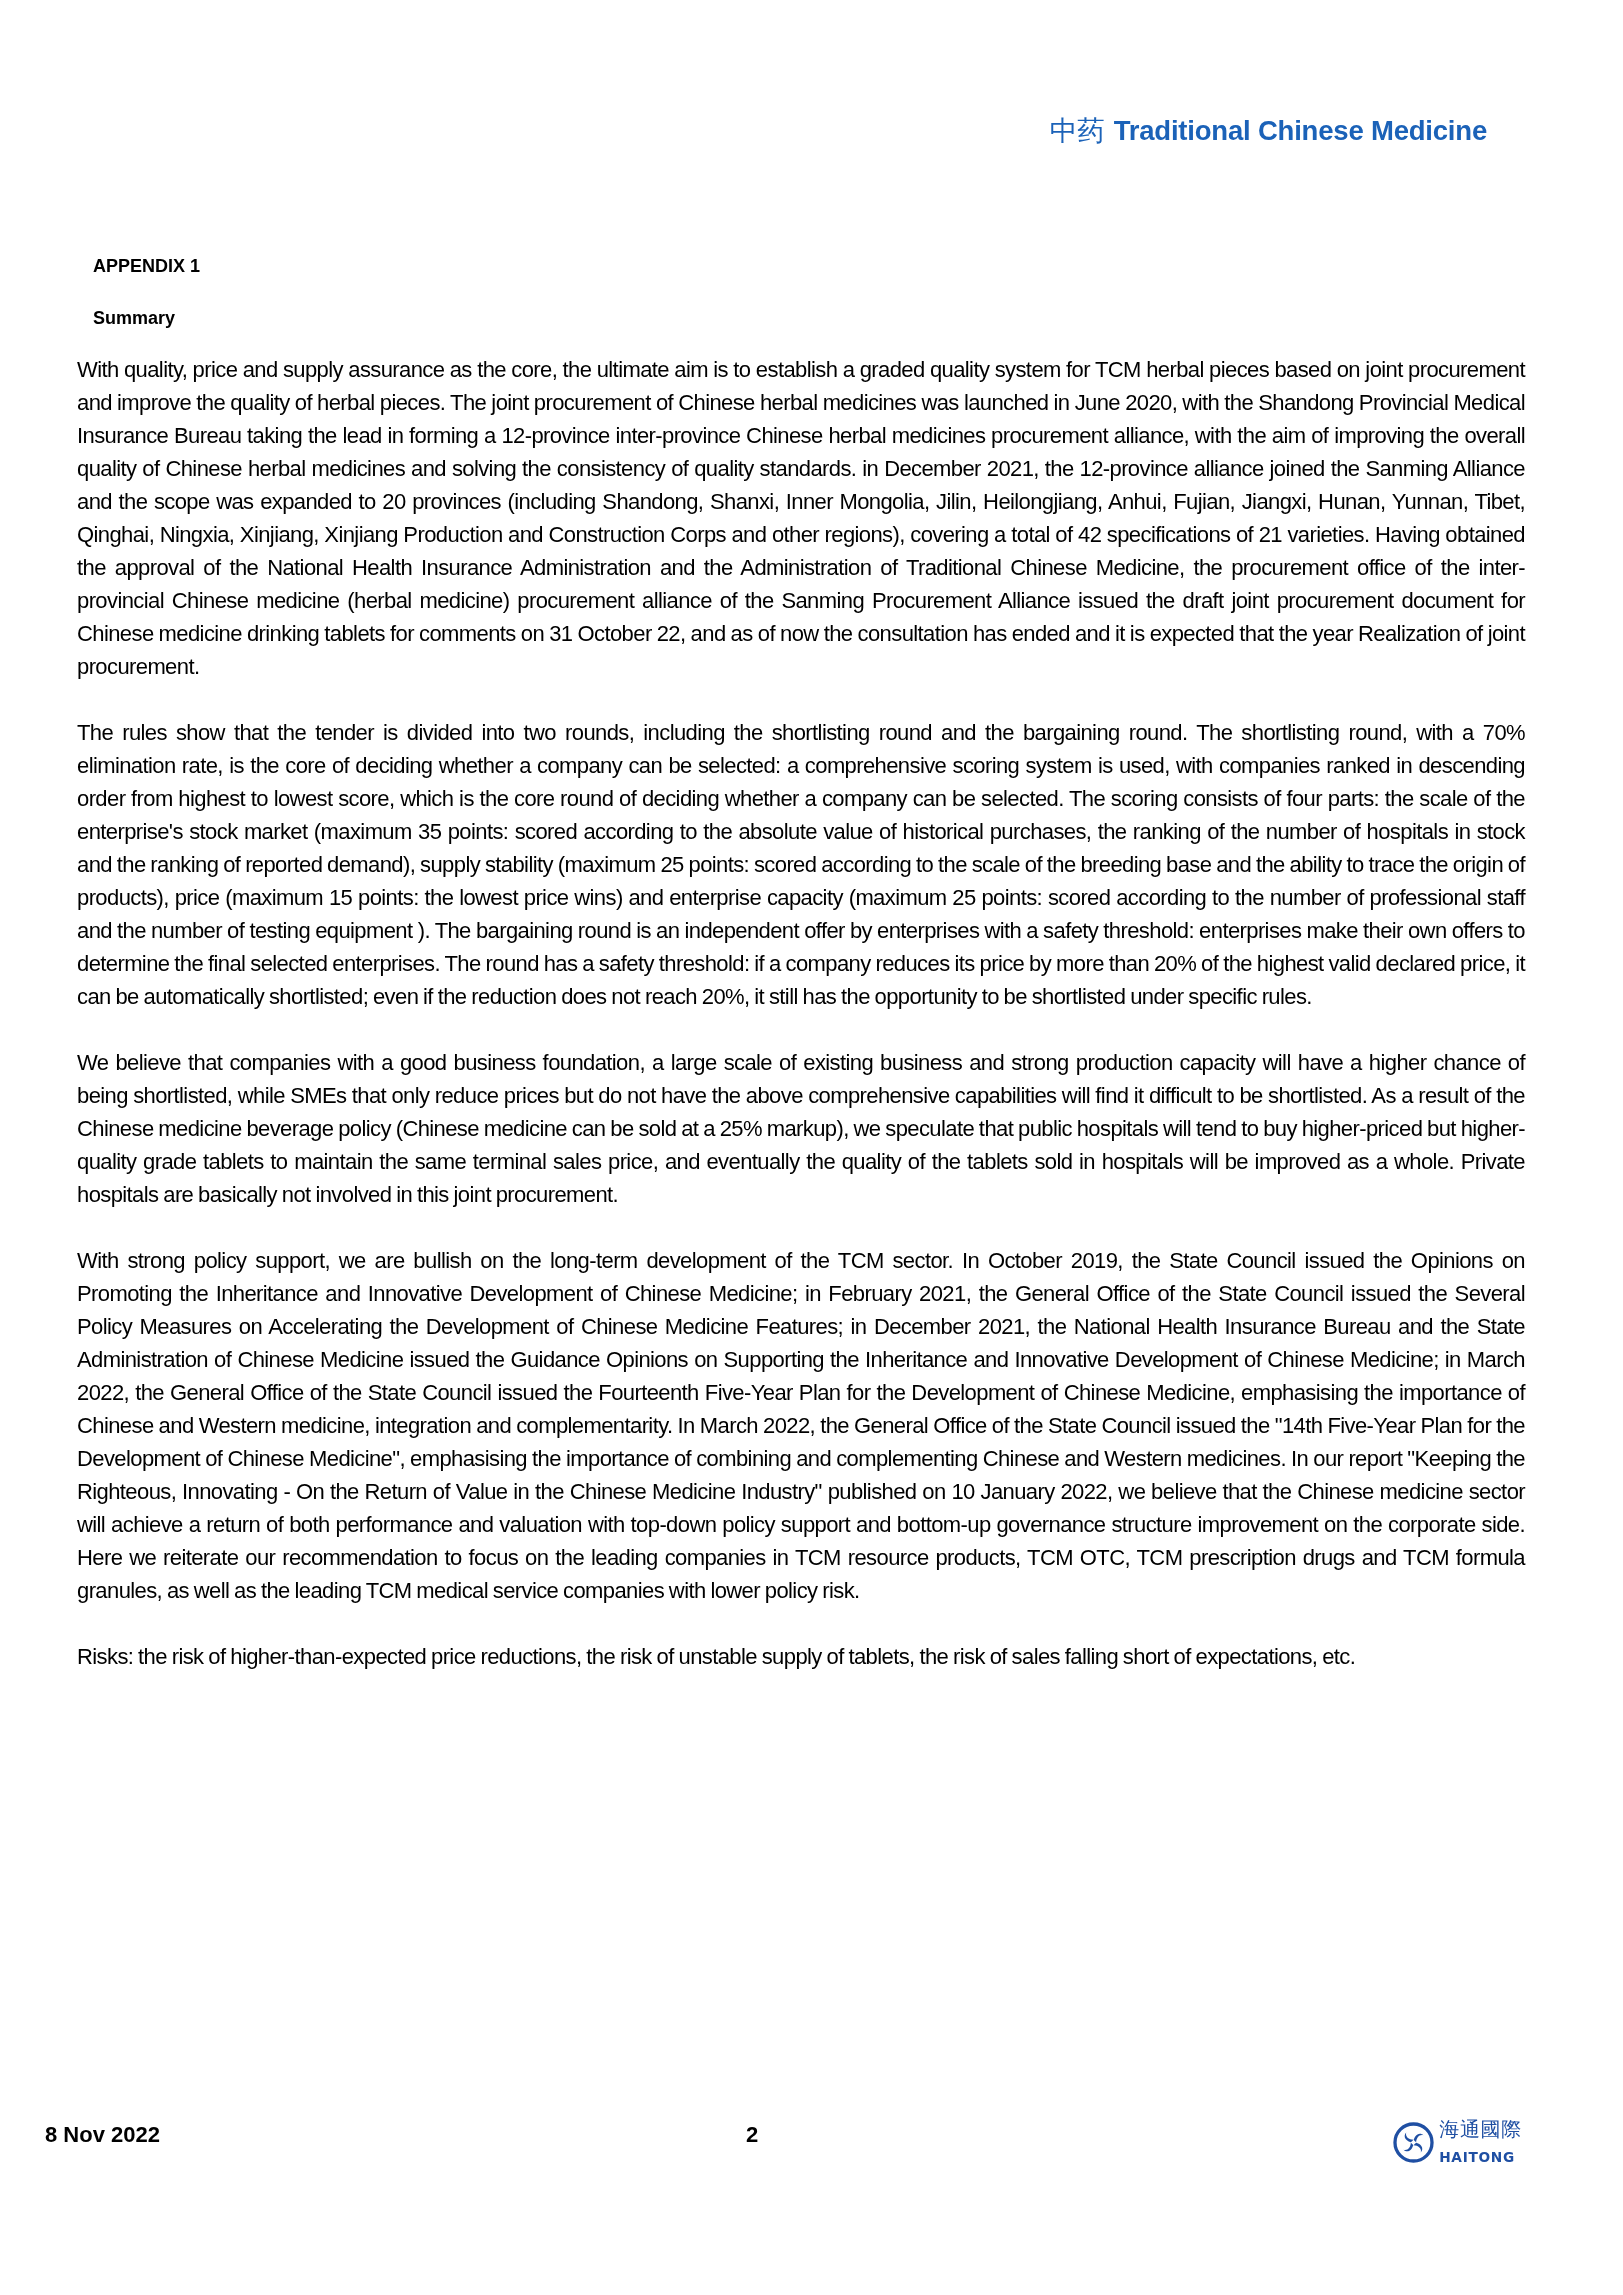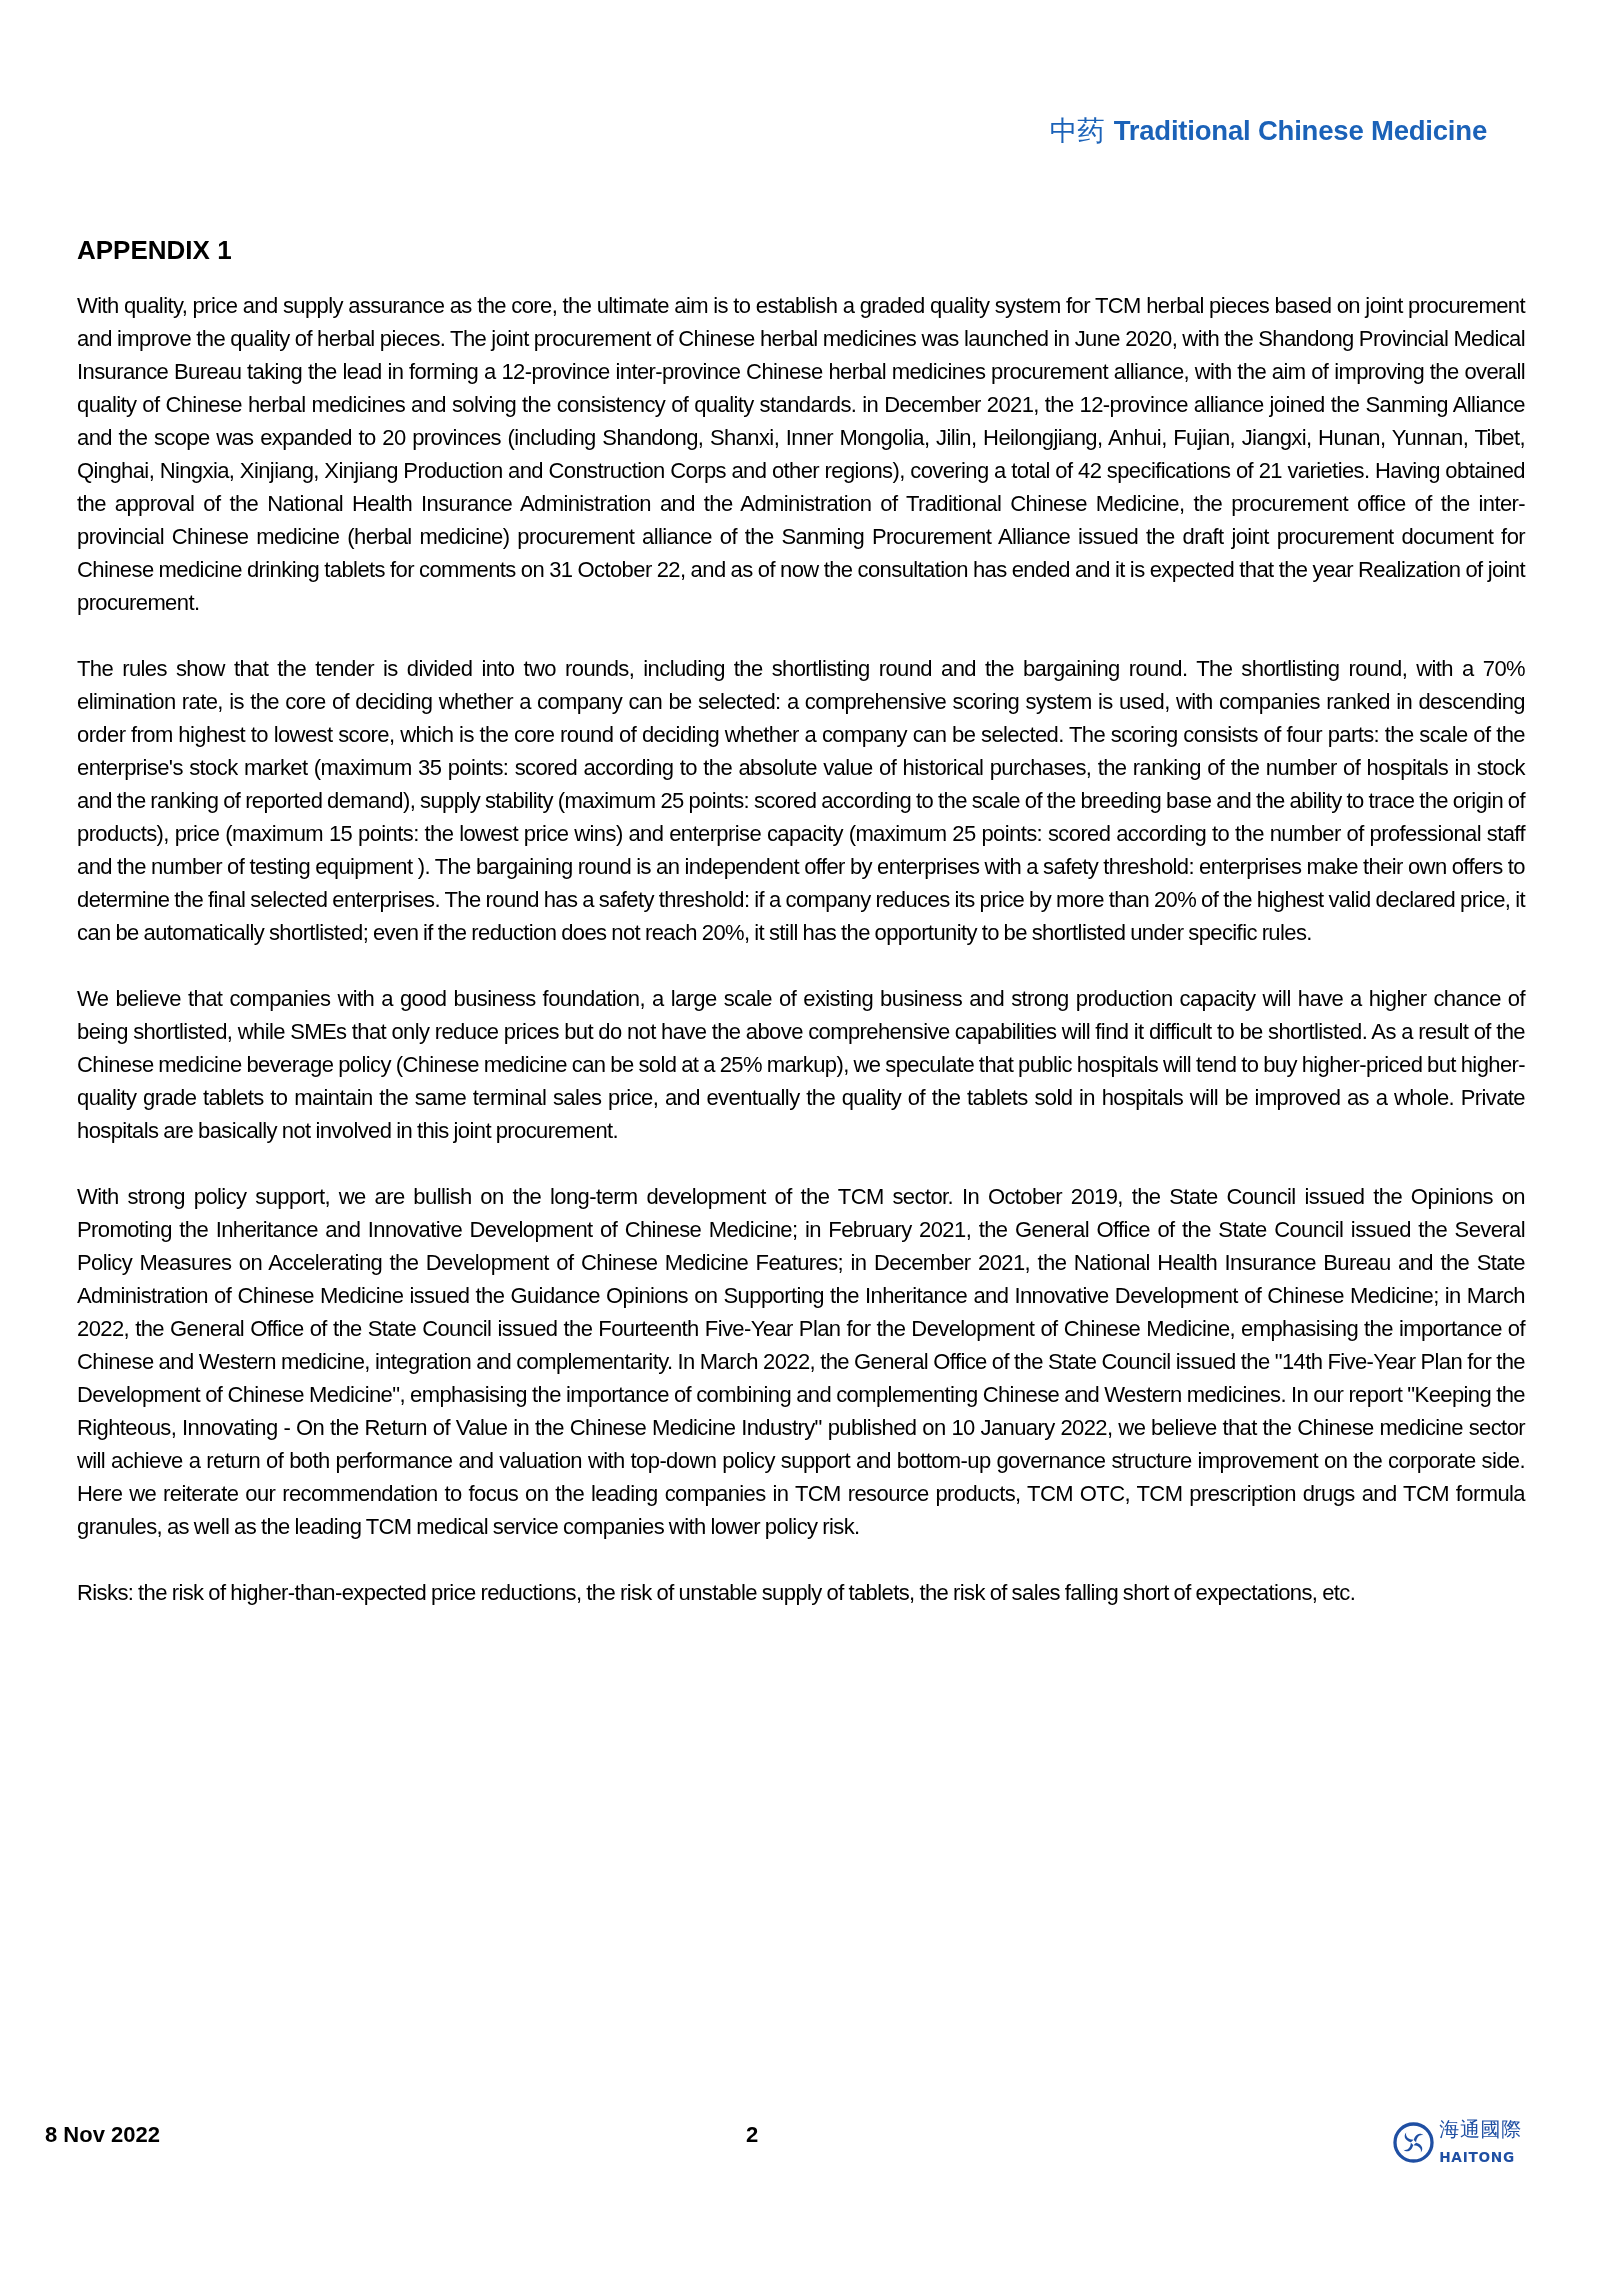--- a/index.html
+++ b/index.html
@@ -32,23 +32,23 @@
       margin-right: 9.2px;
     }
     .content {
       position: absolute;
       left: 77px;
       top: 237px;
       width: 1448px;
     }
     .heading {
       font-weight: bold;
-      font-size: 26px;
+      font-size: 18px;
       line-height: 26px;
-      margin: 0;
+      margin: 16px;
     }
     .heading.appendix { margin-bottom: 26px; }
     .heading.summary { margin-bottom: 22px; }
     .para {
       font-size: 22px;
       line-height: 33px;
       text-align: justify;
       margin: 0 0 33px 0;
       letter-spacing: -0.6px;
       word-spacing: -0.7px;
@@ -102,20 +102,21 @@
   </style>
 </head>
 <body>
 
 <div class="header-title">
   <span class="cn">中药</span><span>Traditional Chinese Medicine</span>
 </div>
 
 <div class="content">
   <p class="heading appendix">APPENDIX 1</p>
+  <p class="heading summary">Summary</p>
   <p class="para">With quality, price and supply assurance as the core, the ultimate aim is to establish a graded quality system for TCM herbal pieces based on joint procurement and improve the quality of herbal pieces. The joint procurement of Chinese herbal medicines was launched in June 2020, with the Shandong Provincial Medical Insurance Bureau taking the lead in forming a 12-province inter-province Chinese herbal medicines procurement alliance, with the aim of improving the overall quality of Chinese herbal medicines and solving the consistency of quality standards. in December 2021, the 12-province alliance joined the Sanming Alliance and the scope was expanded to 20 provinces (including Shandong, Shanxi, Inner Mongolia, Jilin, Heilongjiang, Anhui, Fujian, Jiangxi, Hunan, Yunnan, Tibet, Qinghai, Ningxia, Xinjiang, Xinjiang Production and Construction Corps and other regions), covering a total of 42 specifications of 21 varieties. Having obtained the approval of the National Health Insurance Administration and the Administration of Traditional Chinese Medicine, the procurement office of the inter-provincial Chinese medicine (herbal medicine) procurement alliance of the Sanming Procurement Alliance issued the draft joint procurement document for Chinese medicine drinking tablets for comments on 31 October 22, and as of now the consultation has ended and it is expected that the year Realization of joint procurement.</p>
   <p class="para">The rules show that the tender is divided into two rounds, including the shortlisting round and the bargaining round. The shortlisting round, with a 70% elimination rate, is the core of deciding whether a company can be selected: a comprehensive scoring system is used, with companies ranked in descending order from highest to lowest score, which is the core round of deciding whether a company can be selected. The scoring consists of four parts: the scale of the enterprise's stock market (maximum 35 points: scored according to the absolute value of historical purchases, the ranking of the number of hospitals in stock and the ranking of reported demand), supply stability (maximum 25 points: scored according to the scale of the breeding base and the ability to trace the origin of products), price (maximum 15 points: the lowest price wins) and enterprise capacity (maximum 25 points: scored according to the number of professional staff and the number of testing equipment ). The bargaining round is an independent offer by enterprises with a safety threshold: enterprises make their own offers to determine the final selected enterprises. The round has a safety threshold: if a company reduces its price by more than 20% of the highest valid declared price, it can be automatically shortlisted; even if the reduction does not reach 20%, it still has the opportunity to be shortlisted under specific rules.</p>
   <p class="para">We believe that companies with a good business foundation, a large scale of existing business and strong production capacity will have a higher chance of being shortlisted, while SMEs that only reduce prices but do not have the above comprehensive capabilities will find it difficult to be shortlisted. As a result of the Chinese medicine beverage policy (Chinese medicine can be sold at a 25% markup), we speculate that public hospitals will tend to buy higher-priced but higher-quality grade tablets to maintain the same terminal sales price, and eventually the quality of the tablets sold in hospitals will be improved as a whole. Private hospitals are basically not involved in this joint procurement.</p>
   <p class="para">With strong policy support, we are bullish on the long-term development of the TCM sector. In October 2019, the State Council issued the Opinions on Promoting the Inheritance and Innovative Development of Chinese Medicine; in February 2021, the General Office of the State Council issued the Several Policy Measures on Accelerating the Development of Chinese Medicine Features; in December 2021, the National Health Insurance Bureau and the State Administration of Chinese Medicine issued the Guidance Opinions on Supporting the Inheritance and Innovative Development of Chinese Medicine; in March 2022, the General Office of the State Council issued the Fourteenth Five-Year Plan for the Development of Chinese Medicine, emphasising the importance of Chinese and Western medicine, integration and complementarity. In March 2022, the General Office of the State Council issued the "14th Five-Year Plan for the Development of Chinese Medicine", emphasising the importance of combining and complementing Chinese and Western medicines. In our report "Keeping the Righteous, Innovating - On the Return of Value in the Chinese Medicine Industry" published on 10 January 2022, we believe that the Chinese medicine sector will achieve a return of both performance and valuation with top-down policy support and bottom-up governance structure improvement on the corporate side. Here we reiterate our recommendation to focus on the leading companies in TCM resource products, TCM OTC, TCM prescription drugs and TCM formula granules, as well as the leading TCM medical service companies with lower policy risk.</p>
   <p class="para">Risks: the risk of higher-than-expected price reductions, the risk of unstable supply of tablets, the risk of sales falling short of expectations, etc.</p>
 </div>
 
 <div class="footer">
   <div class="footer-date">8 Nov 2022</div>
   <div class="footer-page">2</div>

